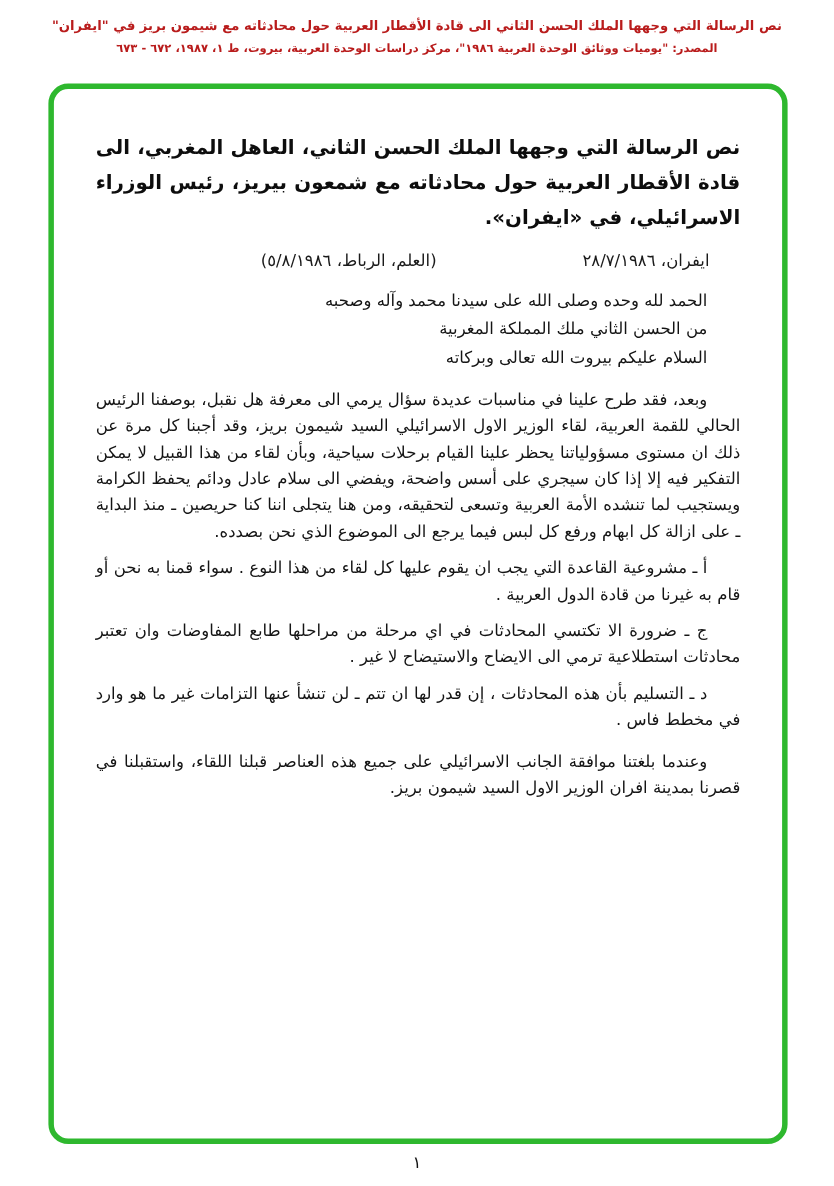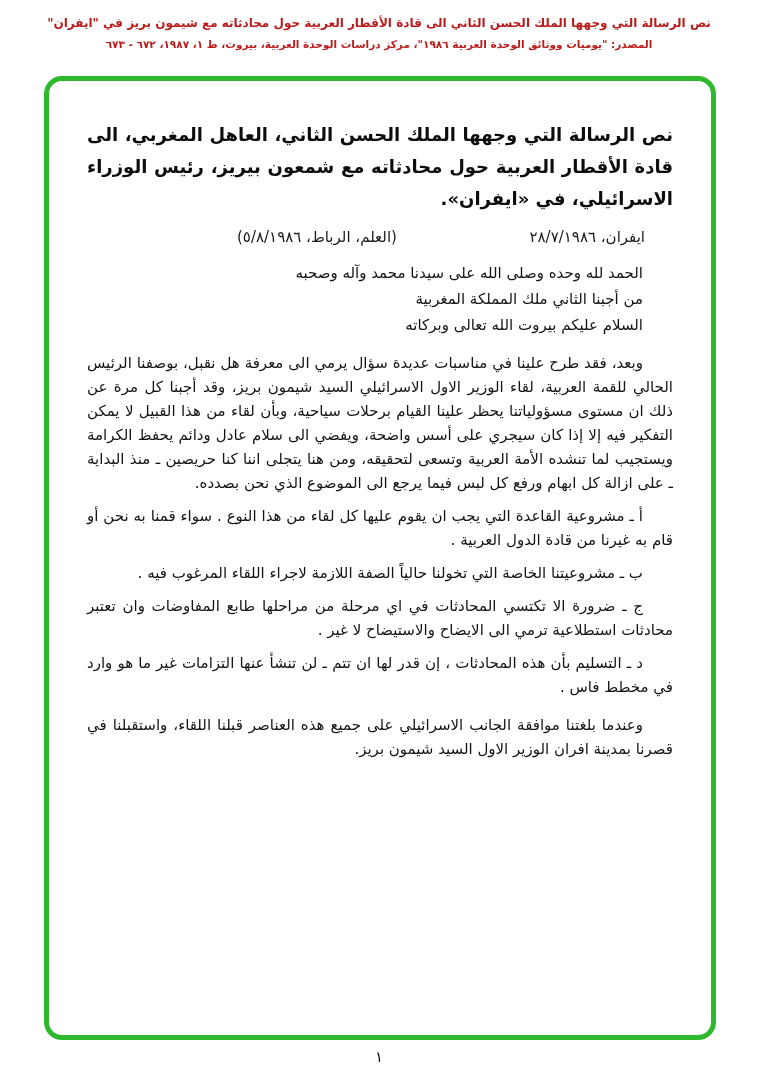--- a/index.html
+++ b/index.html
@@ -102,25 +102,24 @@
   <div class="frame">
 
     <p class="letter-title">نص الرسالة التي وجهها الملك الحسن الثاني، العاهل المغربي، الى قادة الأقطار العربية حول محادثاته مع شمعون بيريز، رئيس الوزراء الاسرائيلي، في «ايفران».</p>
 
     <div class="date-row">
       <span>ايفران، ٢٨/٧/١٩٨٦</span>
       <span>(العلم، الرباط، ٥/٨/١٩٨٦)</span>
     </div>
 
     <p class="body-p lead">الحمد لله وحده وصلى الله على سيدنا محمد وآله وصحبه</p>
-    <p class="body-p lead">من أجبنا الثاني ملك المملكة المغربية</p>
+    <p class="body-p lead">من الحسن الثاني ملك المملكة المغربية</p>
     <p class="body-p lead">السلام عليكم بيروت الله تعالى وبركاته</p>
     <p class="body-p section-start">وبعد، فقد طرح علينا في مناسبات عديدة سؤال يرمي الى معرفة هل نقبل، بوصفنا الرئيس الحالي للقمة العربية، لقاء الوزير الاول الاسرائيلي السيد شيمون بريز، وقد أجبنا كل مرة عن ذلك ان مستوى مسؤولياتنا يحظر علينا القيام برحلات سياحية، وبأن لقاء من هذا القبيل لا يمكن التفكير فيه إلا إذا كان سيجري على أسس واضحة، ويفضي الى سلام عادل ودائم يحفظ الكرامة ويستجيب لما تنشده الأمة العربية وتسعى لتحقيقه، ومن هنا يتجلى اننا كنا حريصين ـ منذ البداية ـ على ازالة كل ابهام ورفع كل لبس فيما يرجع الى الموضوع الذي نحن بصدده.</p>
     <p class="body-p">أ ـ مشروعية القاعدة التي يجب ان يقوم عليها كل لقاء من هذا النوع . سواء قمنا به نحن أو قام به غيرنا من قادة الدول العربية .</p>
-    <p class="body-p">ب ـ مشروعيتنا الخاصة التي تخولنا حالياً الصفة اللازمة لاجراء اللقاء المرغوب فيه .</p>
     <p class="body-p">ج ـ ضرورة الا تكتسي المحادثات في اي مرحلة من مراحلها طابع المفاوضات وان تعتبر محادثات استطلاعية ترمي الى الايضاح والاستيضاح لا غير .</p>
     <p class="body-p">د ـ التسليم بأن هذه المحادثات ، إن قدر لها ان تتم ـ لن تنشأ عنها التزامات غير ما هو وارد في مخطط فاس .</p>
     <p class="body-p section-start">وعندما بلغتنا موافقة الجانب الاسرائيلي على جميع هذه العناصر قبلنا اللقاء، واستقبلنا في قصرنا بمدينة افران الوزير الاول السيد شيمون بريز.</p>
 
   </div>
 
   <div class="page-number">١</div>
 
 </div>
 

